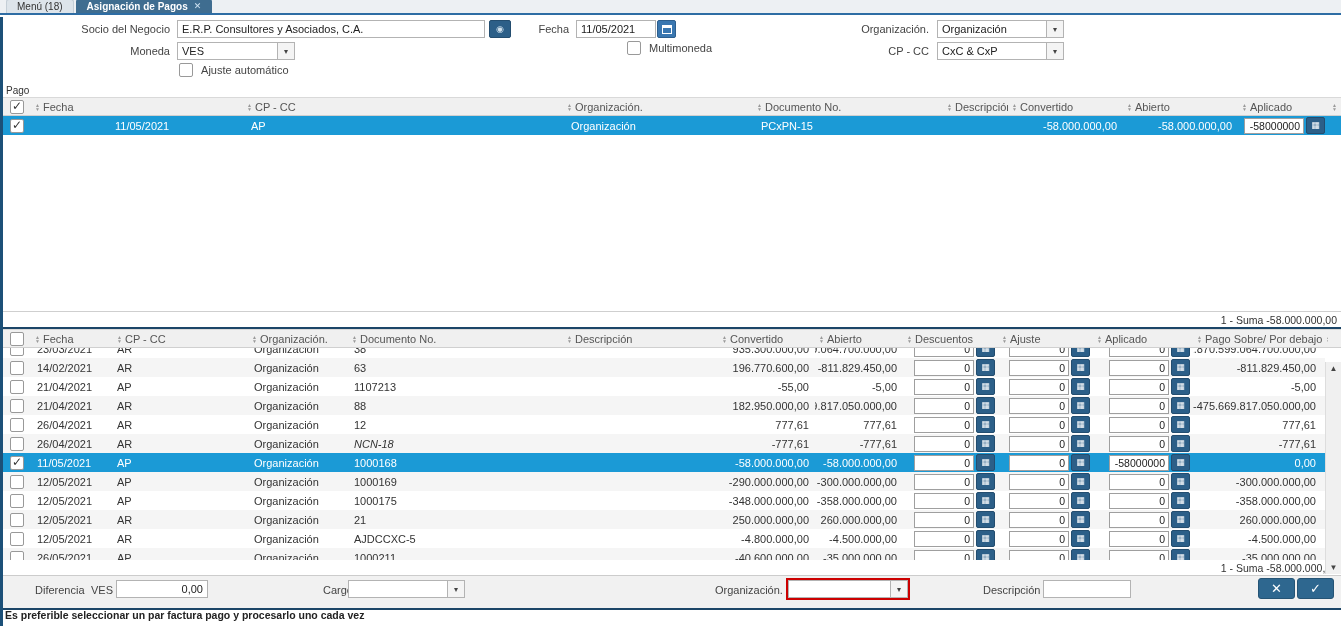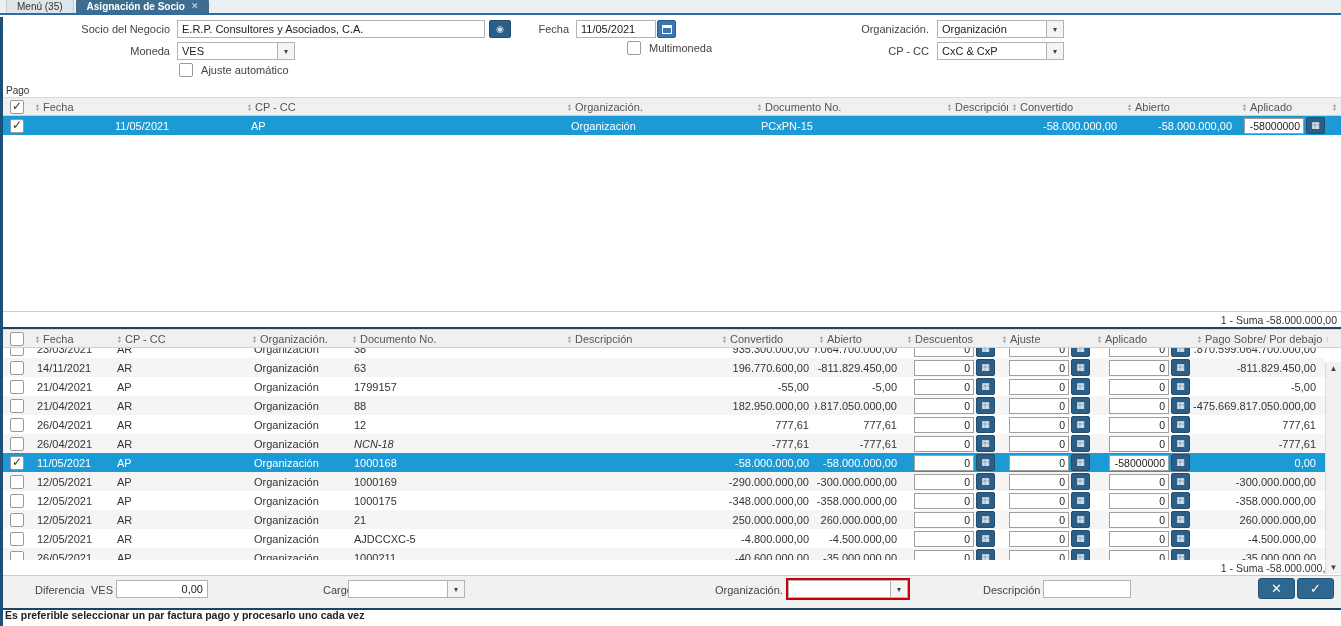--- a/index.html
+++ b/index.html
@@ -96,24 +96,24 @@
   .statusbar { height:10px; border-top:2px solid #1c4668; background:#fff; font-size:10.5px;
     font-weight:bold; color:#222; padding:0 0 0 2px; line-height:10px; }
 </style>
 </head>
 <body>
 
 <div class="app">
 
   <div class="tabbar">
     <div class="tab">
-      <span>Menú (35)</span>
+      <span>Menú (18)</span>
     </div>
     <div class="tab active">
-      <span>Asignación de Socio</span>
+      <span>Asignación de Pagos</span>
       <span class="tab-close">✕</span>
     </div>
   </div>
 
   <div class="content">
 
     <div class="form-area">
       <div class="fl" style="right:1171px; top:6px;">Socio del Negocio</div>
       <div class="fi" style="left:174px; top:3px; width:308px;">
         <input class="txt" value="E.R.P. Consultores y Asociados, C.A." style="">
@@ -375,21 +375,21 @@
     <div class="cell inputc f-apl">
       <input value="0" style="">
       <span class="calcbtn">▦</span>
     </div>
     <div class="cell num f-pago">
               <span>-1.870.599.064.700.000,00</span>
             </div>
   </div>
           <div class="trow odd">
     <div class="cell f-cb"><span class="cb"></span></div>
-    <div class="cell f-fecha" style="padding-left:6px;">14/11/2021</div>
+    <div class="cell f-fecha" style="padding-left:6px;">14/02/2021</div>
     <div class="cell f-cpcc" style="padding-left:4px;">AR</div>
     <div class="cell f-org" style="padding-left:6px;">Organización</div>
     <div class="cell f-doc" style="padding-left:6px;">63</div>
     <div class="cell f-desc"></div>
     <div class="cell num f-conv">
               <span>196.770.600,00</span>
             </div>
     <div class="cell num f-abierto">
               <span>-811.829.450,00</span>
             </div>
@@ -407,21 +407,21 @@
     </div>
     <div class="cell num f-pago">
               <span>-811.829.450,00</span>
             </div>
   </div>
           <div class="trow">
     <div class="cell f-cb"><span class="cb"></span></div>
     <div class="cell f-fecha" style="padding-left:6px;">21/04/2021</div>
     <div class="cell f-cpcc" style="padding-left:4px;">AP</div>
     <div class="cell f-org" style="padding-left:6px;">Organización</div>
-    <div class="cell f-doc" style="padding-left:6px;">1799157</div>
+    <div class="cell f-doc" style="padding-left:6px;">1107213</div>
     <div class="cell f-desc"></div>
     <div class="cell num f-conv">
               <span>-55,00</span>
             </div>
     <div class="cell num f-abierto">
               <span>-5,00</span>
             </div>
     <div class="cell inputc f-dcto">
       <input value="0" style="">
       <span class="calcbtn">▦</span>

